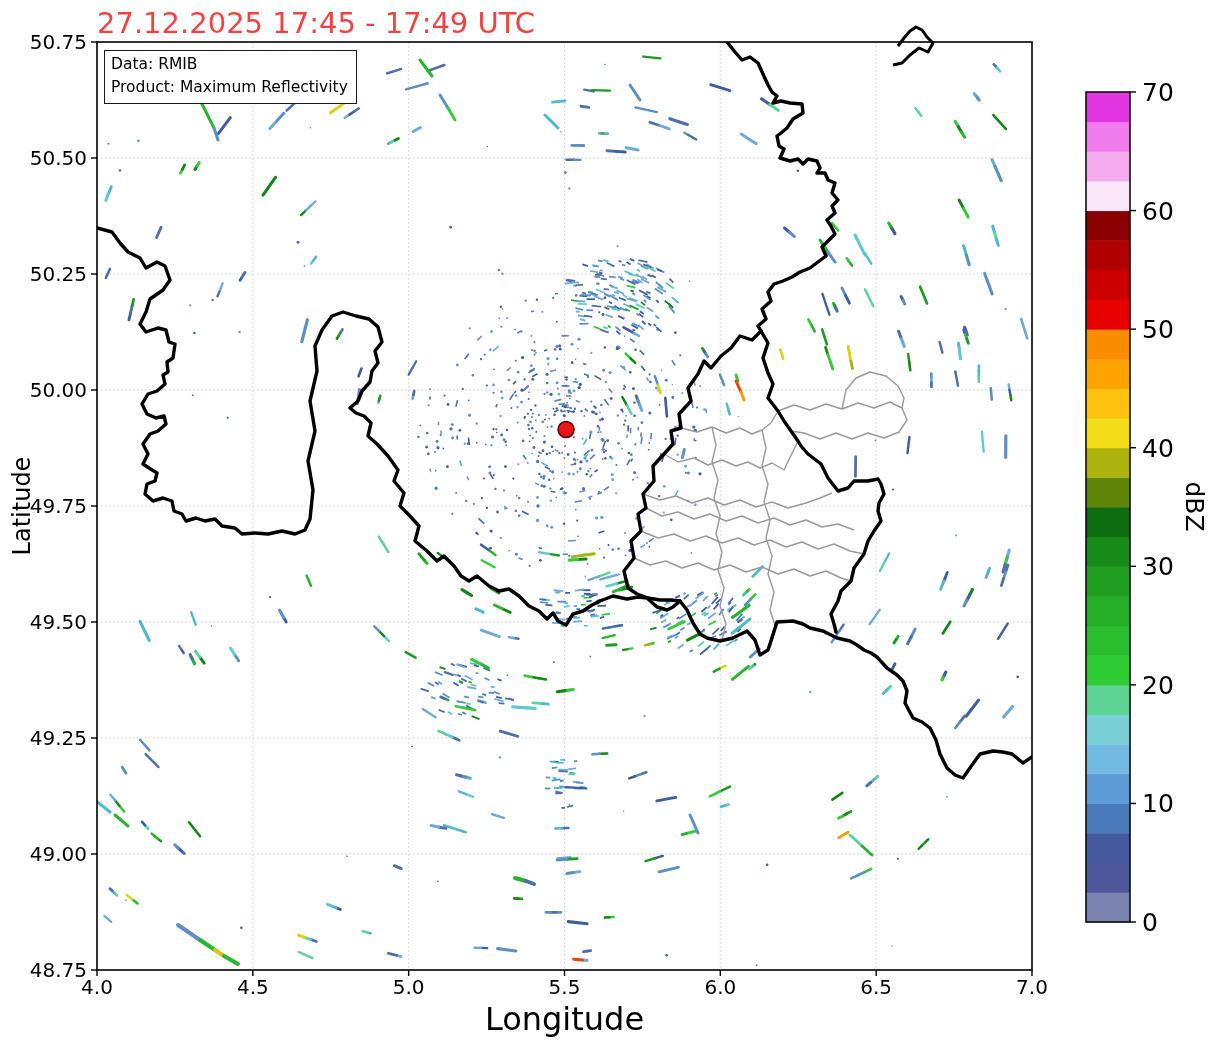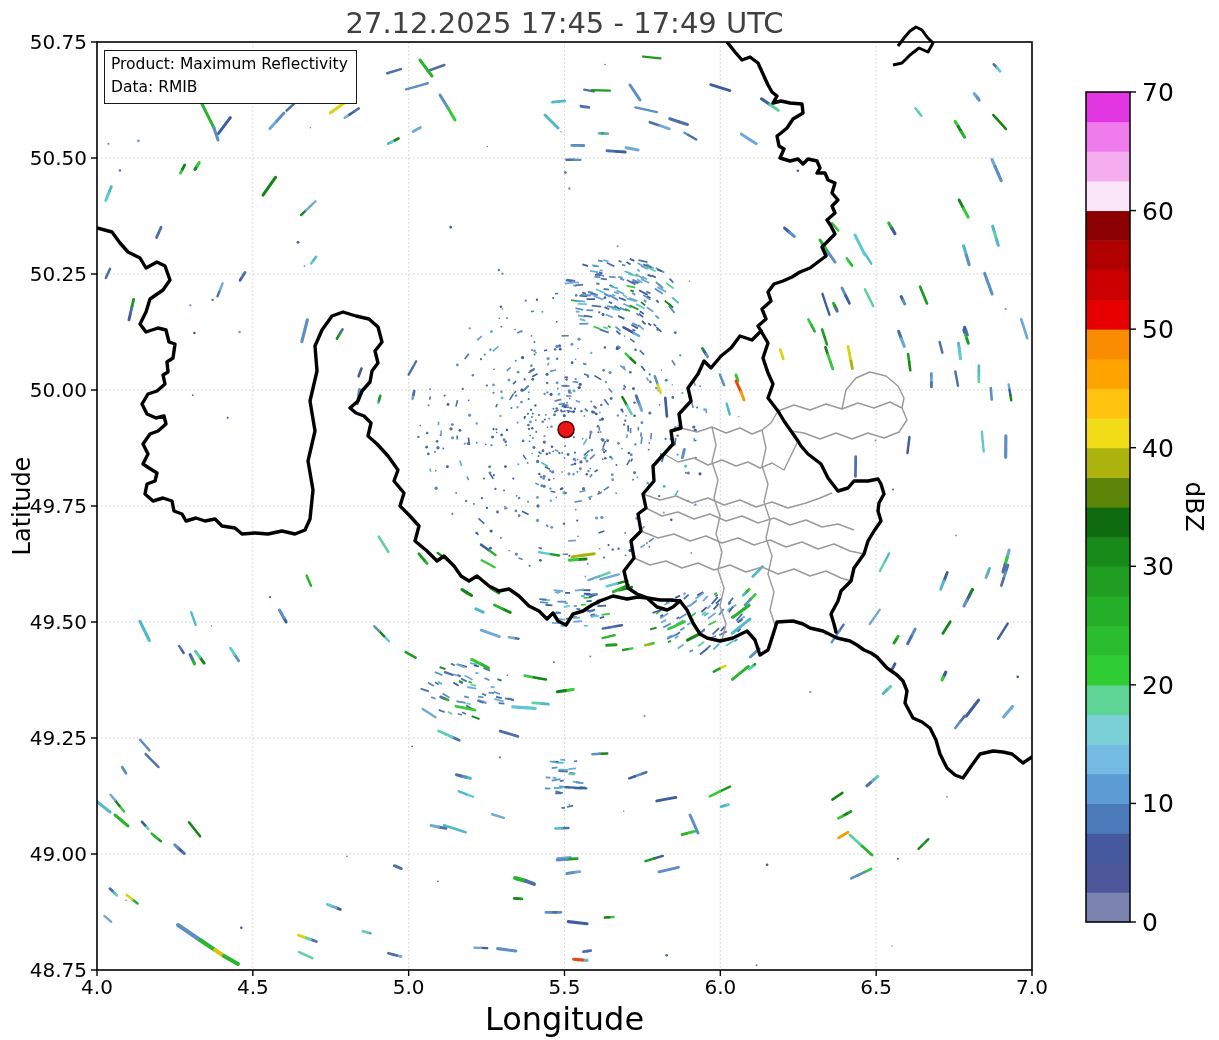--- a/index.html
+++ b/index.html
@@ -1,20 +1,20 @@
 <!DOCTYPE html>
 <html><head>
 <meta charset="utf-8">
 <style>
   html,body{margin:0;padding:0;background:#ffffff;}
   #fig{position:relative;width:1219px;height:1040px;background:#ffffff;overflow:hidden;
        font-family:"DejaVu Sans",sans-serif;color:#000;}
   #plot-svg{position:absolute;left:0;top:0;}
-  .title{position:absolute;left:97px;top:6px;width:935px;text-align:center;
-         font-size:29px;color:#404040;}
+  .title{position:absolute;left:97px;top:6px;width:935px;
+         font-size:29px;color:#ef4444;}
   .xlabel{position:absolute;left:97px;top:1000px;width:935px;text-align:center;font-size:32px;}
   .ylabel{position:absolute;left:-78px;top:492px;width:200px;text-align:center;font-size:24px;
           transform:rotate(-90deg);}
   .cblabel{position:absolute;left:1152px;top:492px;width:84px;text-align:center;font-size:25px;
           transform:rotate(90deg);}
   .anno{position:absolute;left:104px;top:50px;background:#ffffff;border:1.5px solid #1a1a1a;
         padding:2px 8px 3px 6px;font-size:15.5px;line-height:1.5;white-space:nowrap;}
 </style>
 </head>
 <body>
@@ -1476,20 +1476,20 @@
         <line x1="1130" y1="329.1428571428571" x2="1136" y2="329.1428571428571" stroke="#000" stroke-width="1.4"></line>
         <text x="1142" y="338.1428571428571" font-size="25px" fill="#000" font-family="DejaVu Sans, sans-serif">50</text>
         <line x1="1130" y1="210.57142857142856" x2="1136" y2="210.57142857142856" stroke="#000" stroke-width="1.4"></line>
         <text x="1142" y="219.57142857142856" font-size="25px" fill="#000" font-family="DejaVu Sans, sans-serif">60</text>
         <line x1="1130" y1="92" x2="1136" y2="92" stroke="#000" stroke-width="1.4"></line>
         <text x="1142" y="101" font-size="25px" fill="#000" font-family="DejaVu Sans, sans-serif">70</text>
       </g>
   </svg>
 
   <div class="anno">
+    <div>Data: RMIB</div>
     <div>Product: Maximum Reflectivity</div>
-    <div>Data: RMIB</div>
   </div>
 
   <div class="xlabel">Longitude</div>
   <div class="ylabel">Latitude</div>
   <div class="cblabel">dBZ</div>
 </div>
 
 </body></html>

